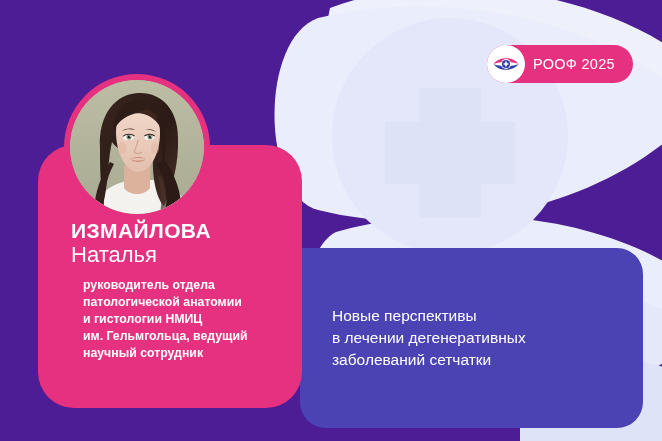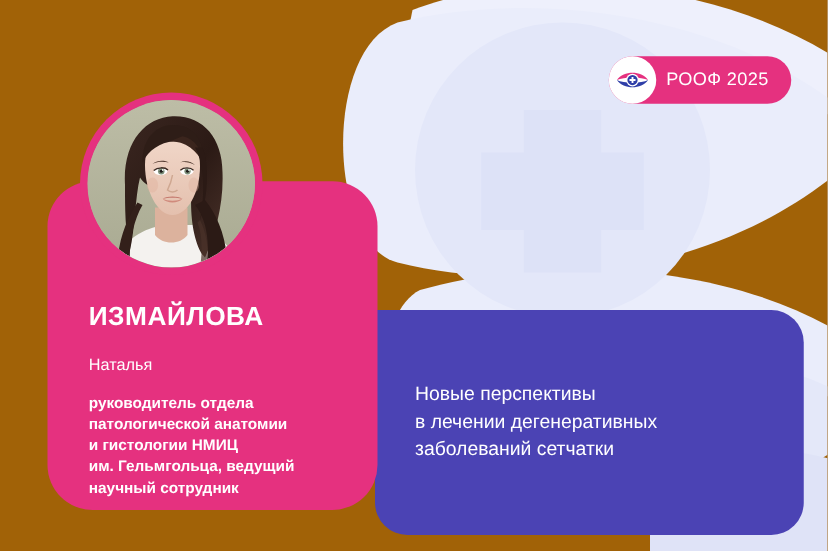--- a/index.html
+++ b/index.html
@@ -12,21 +12,21 @@
     height: 441px;
     overflow: hidden;
     font-family: "Liberation Sans", "DejaVu Sans", sans-serif;
     background: #dce0f5;
   }
 
   .stage {
     position: relative;
     width: 662px;
     height: 441px;
-    background: #a16207;
+    background: #4c1d95;
     overflow: hidden;
   }
 
   
   .bg-layer {
     position: absolute;
     inset: 0;
     overflow: hidden;
   }
   .bg-svg {
@@ -128,46 +128,47 @@
     overflow: hidden;
     position: relative;
     background: #b3b49a;
   }
   .avatar-photo svg { display: block; }
 
   
   .speaker-text {
     position: absolute;
     left: 71px;
-    top: 241px;
+    top: 218px;
     width: 222px;
     z-index: 6;
   }
   .speaker-surname {
     color: #ffffff;
     font-size: 21px;
     font-weight: 700;
     letter-spacing: 0.4px;
     line-height: 25px;
     text-transform: uppercase;
   }
   .speaker-firstname {
     color: #ffffff;
-    font-size: 13px;
+    font-size: 22px;
     font-weight: 400;
     line-height: 22px;
-    margin-top: 15px;
+    margin-top: 1px;
   }
   .speaker-role {
     color: #ffffff;
     font-size: 12.3px;
     font-weight: 700;
     line-height: 17px;
     margin-top: 11px;
     white-space: pre-line;
+    margin-left: 12px;
   }
 </style>
 </head>
 <body>
 
 <div class="stage">
 
   <div class="bg-layer">
     <svg class="bg-svg" viewBox="0 0 662 441" xmlns="http://www.w3.org/2000/svg">
       <defs>

